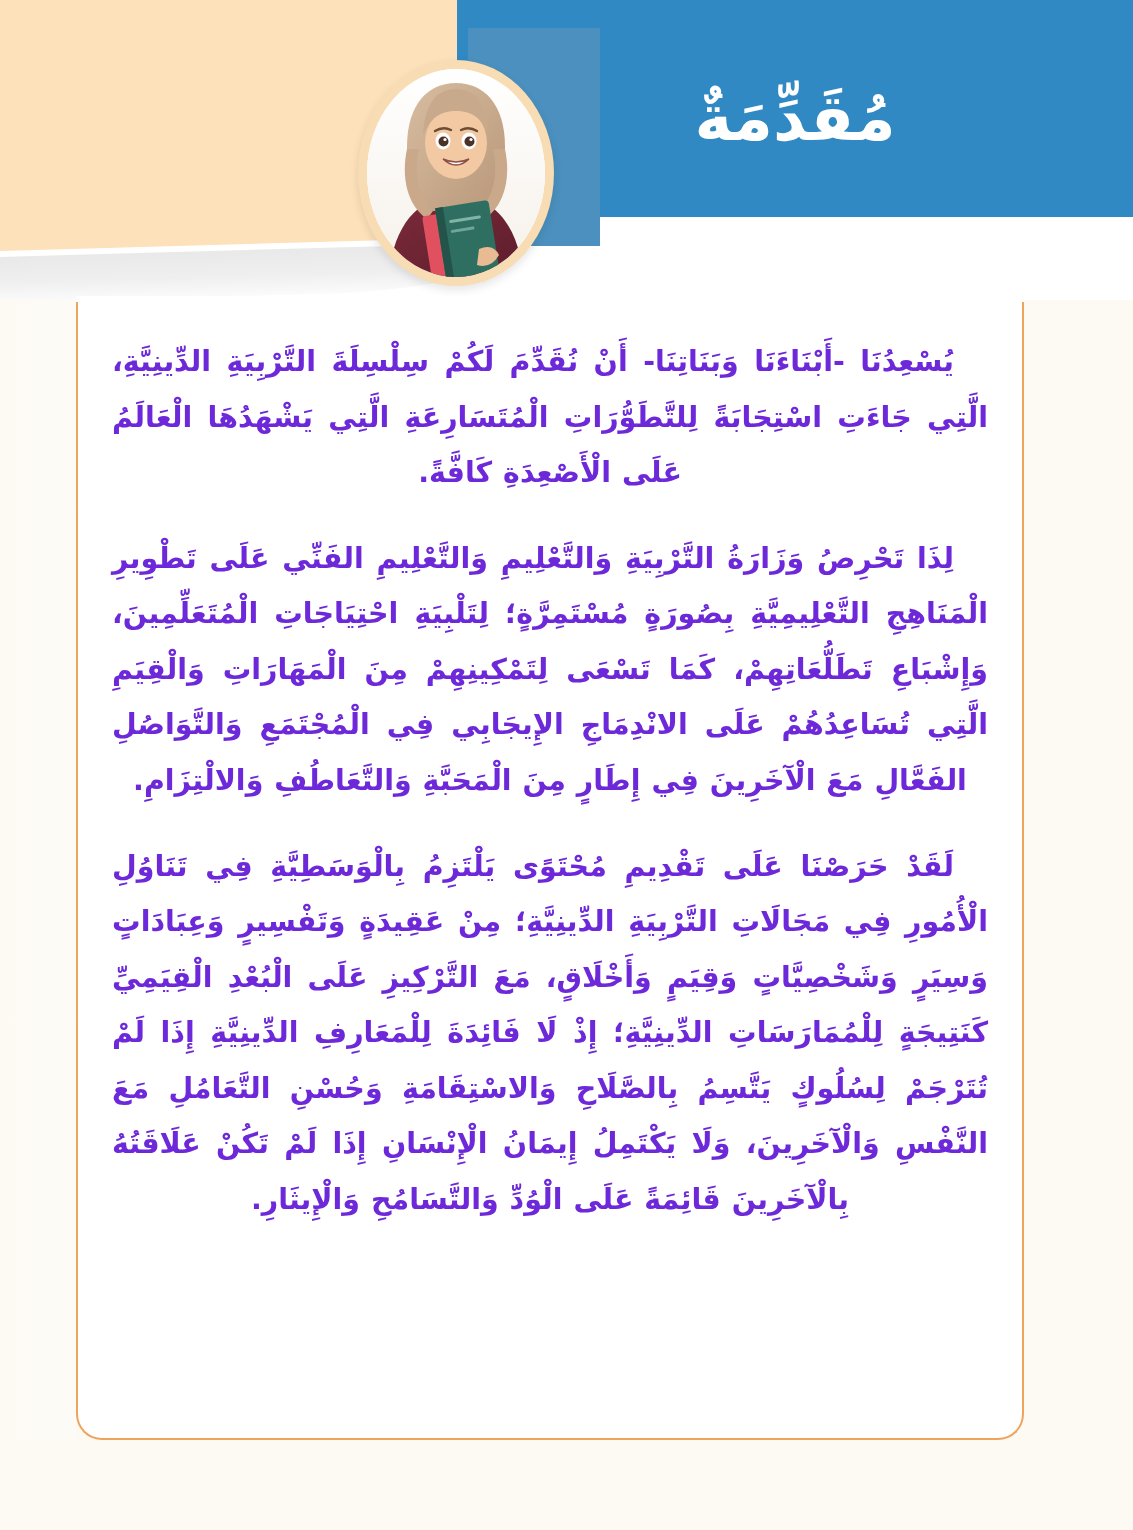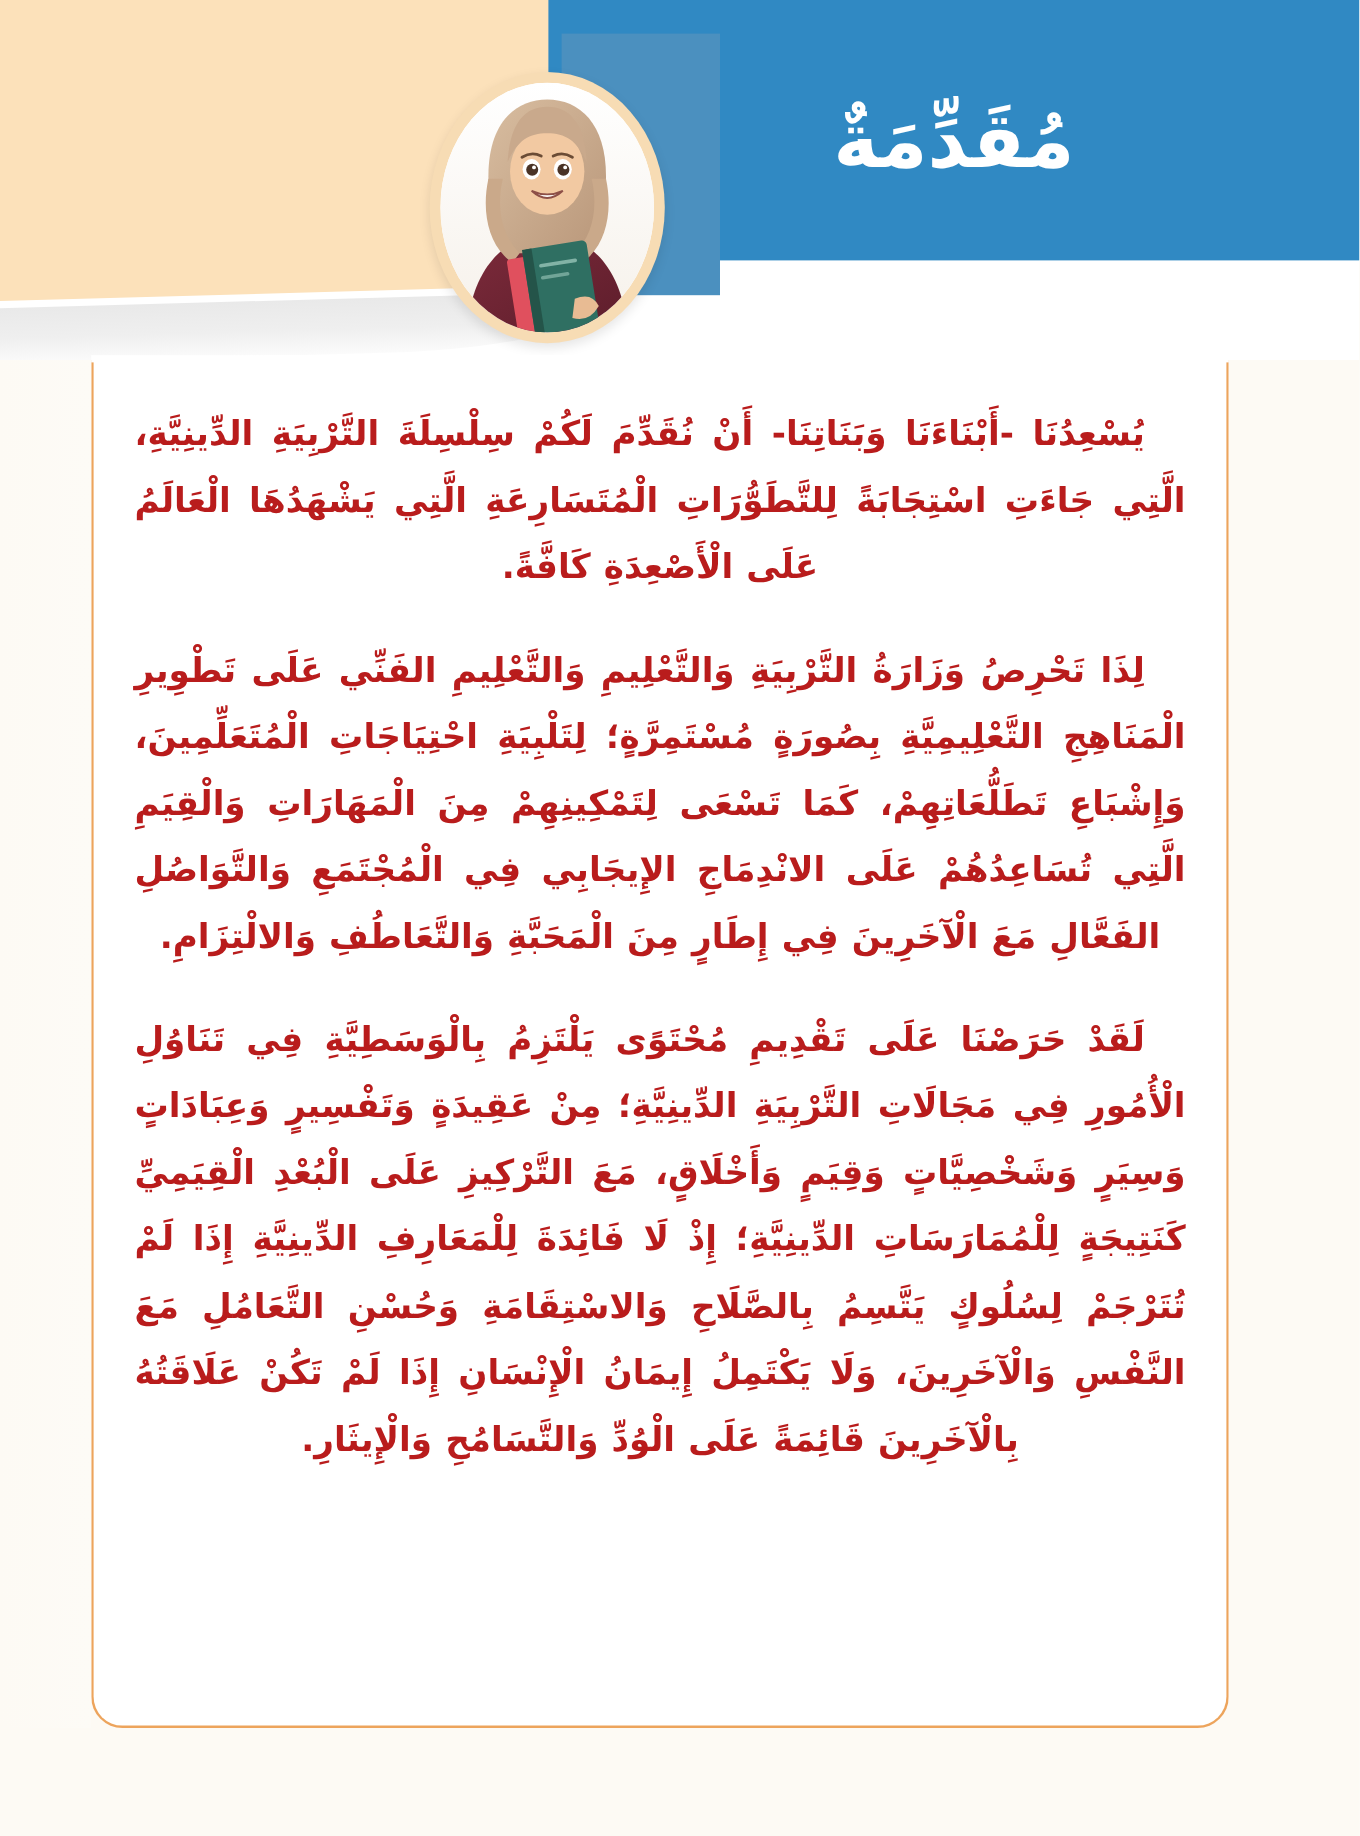--- a/index.html
+++ b/index.html
@@ -171,21 +171,21 @@
     position: absolute;
     top: 34px;
     left: 34px;
     right: 34px;
     bottom: 28px;
     direction: rtl;
     text-align: justify;
   }
 
   .para {
-    color: #b91c1c;
+    color: #6d28d9;
     font-family: "DejaVu Sans", "Liberation Sans", sans-serif;
     font-size: 28.5px;
     line-height: 1.95;
     font-weight: 700;
     margin: 0 0 30px 0;
     text-align: justify;
     text-align-last: center;
     text-indent: 34px;
     direction: rtl;
     word-spacing: 1px;

